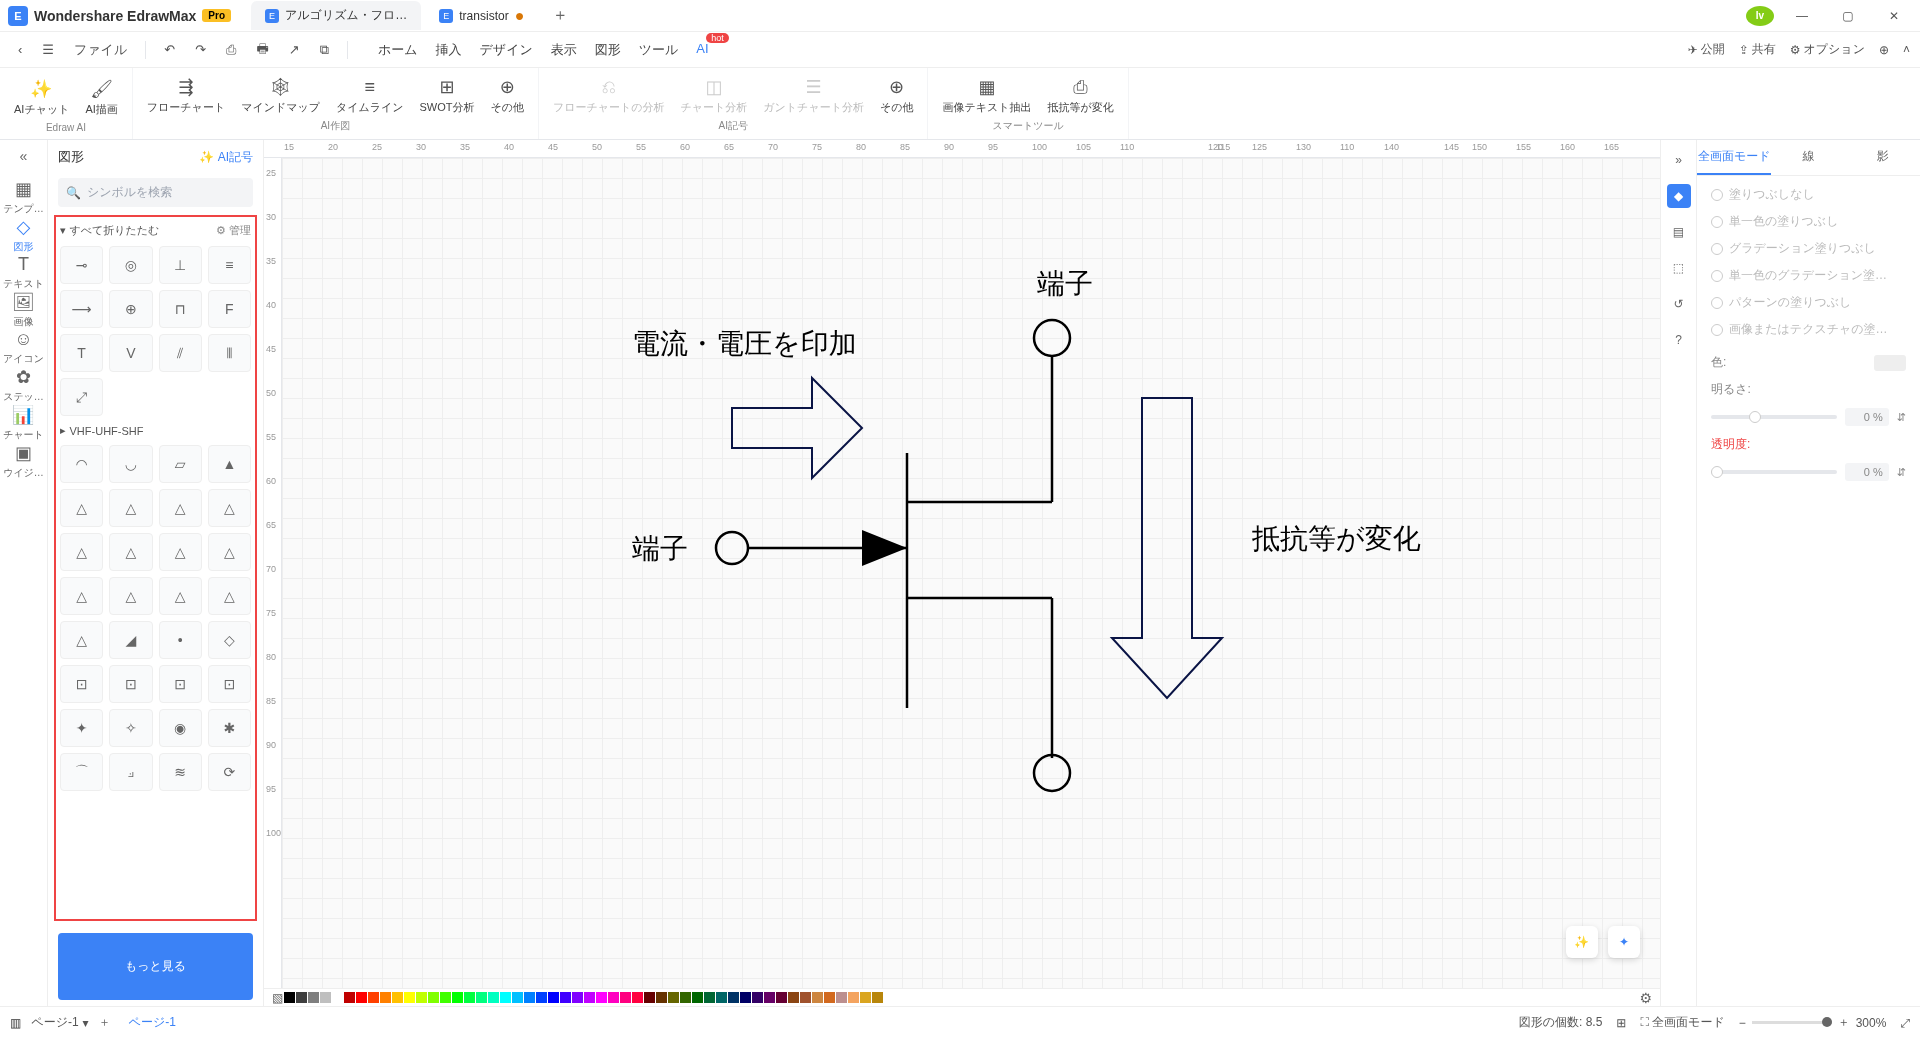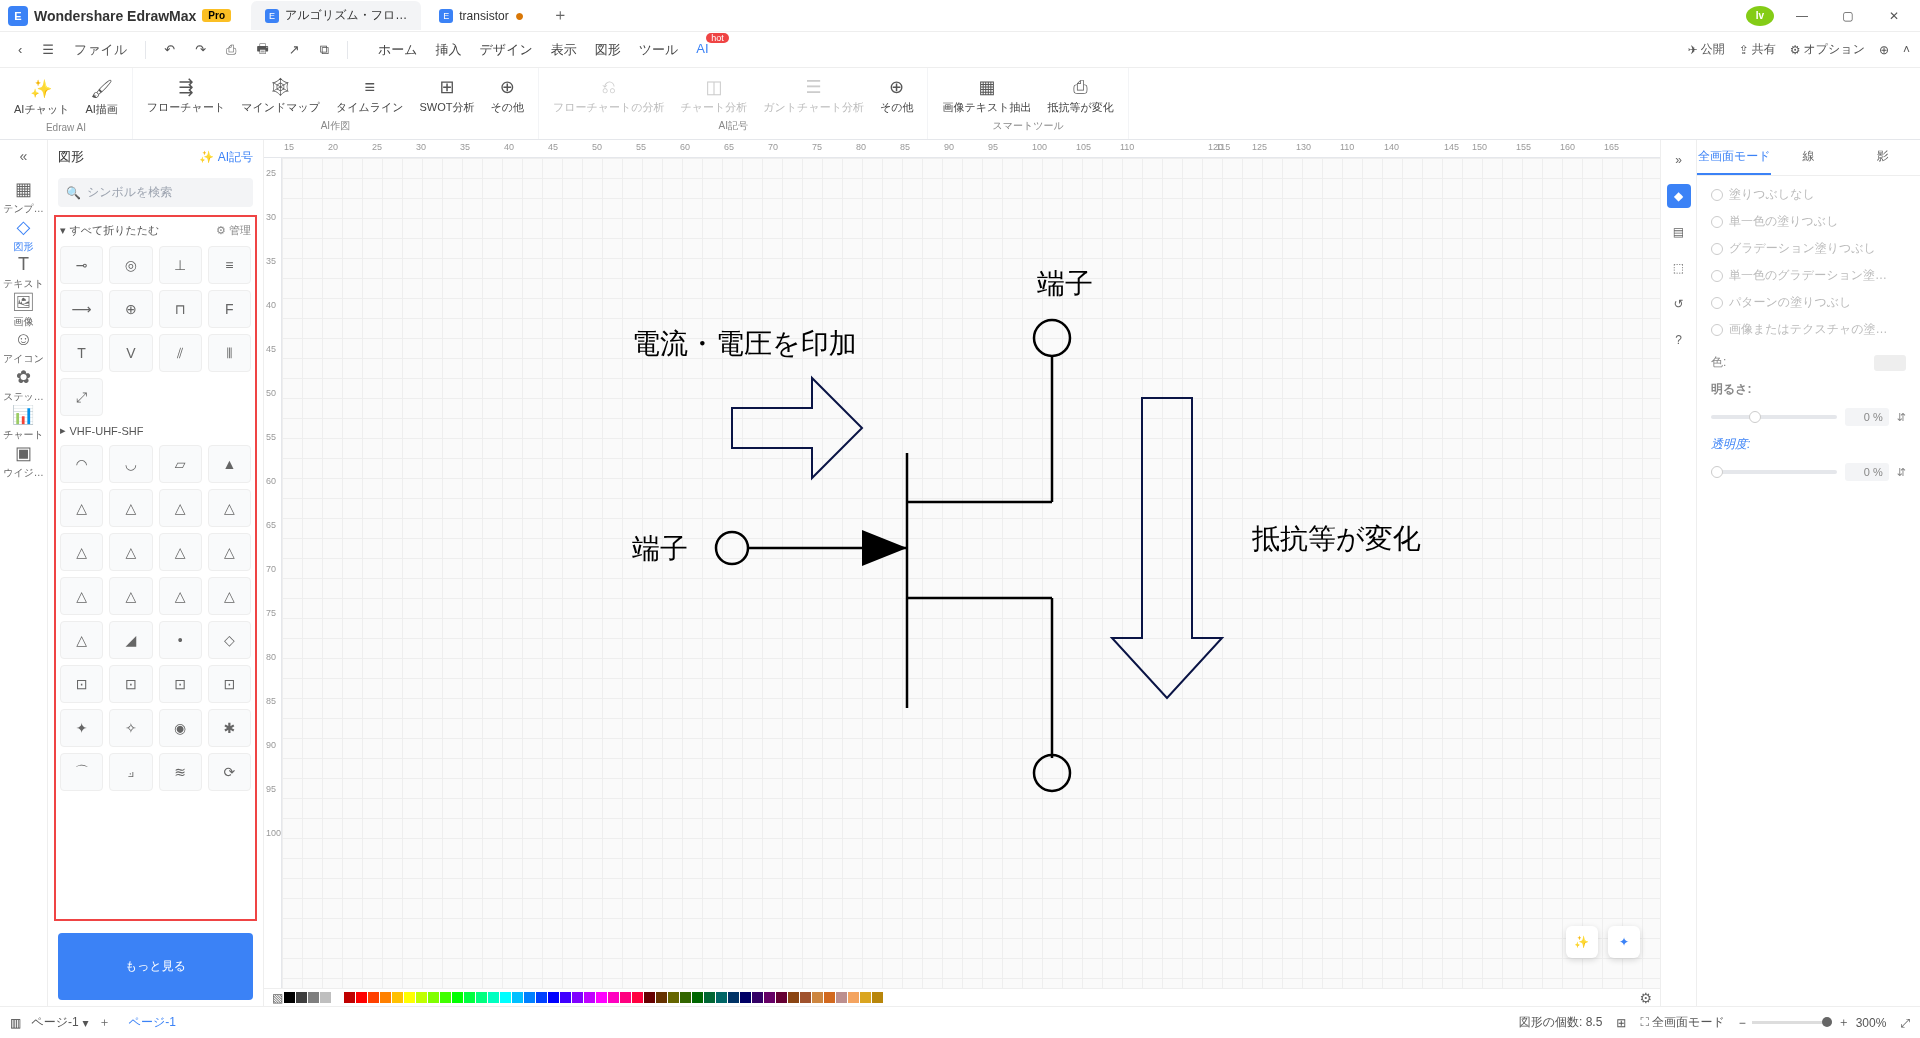--- a/index.html
+++ b/index.html
@@ -541,29 +541,29 @@
             <span>パターンの塗りつぶし</span>
           </div>
           <div class="radio-row">
             <span class="radio"></span>
             <span>画像またはテクスチャの塗…</span>
           </div>
   <div class="prop-row">
             <span>色:</span>
             <div class="color-box"></div>
           </div>
-  <div style="font-size:12px;color:#888;font-weight:bold;">明るさ:</div>
+  <div style="font-size:12px;color:#888;">明るさ:</div>
   <div class="slider-wrap">
             <div class="slider">
               <div class="slider-dot" style="left:30%;"></div>
             </div>
             <span class="val-box">0 %</span>
             <span>⇵</span>
           </div>
-  <div style="font-size:12px;color:#3b82f6;font-style:italic;">透明度:</div>
+  <div style="font-size:12px;color:#ef4444;">透明度:</div>
   <div class="slider-wrap">
             <div class="slider">
               <div class="slider-dot" style="left:0;"></div>
             </div>
             <span class="val-box">0 %</span>
             <span>⇵</span>
           </div>
 </div>
     </div>
   </div>

